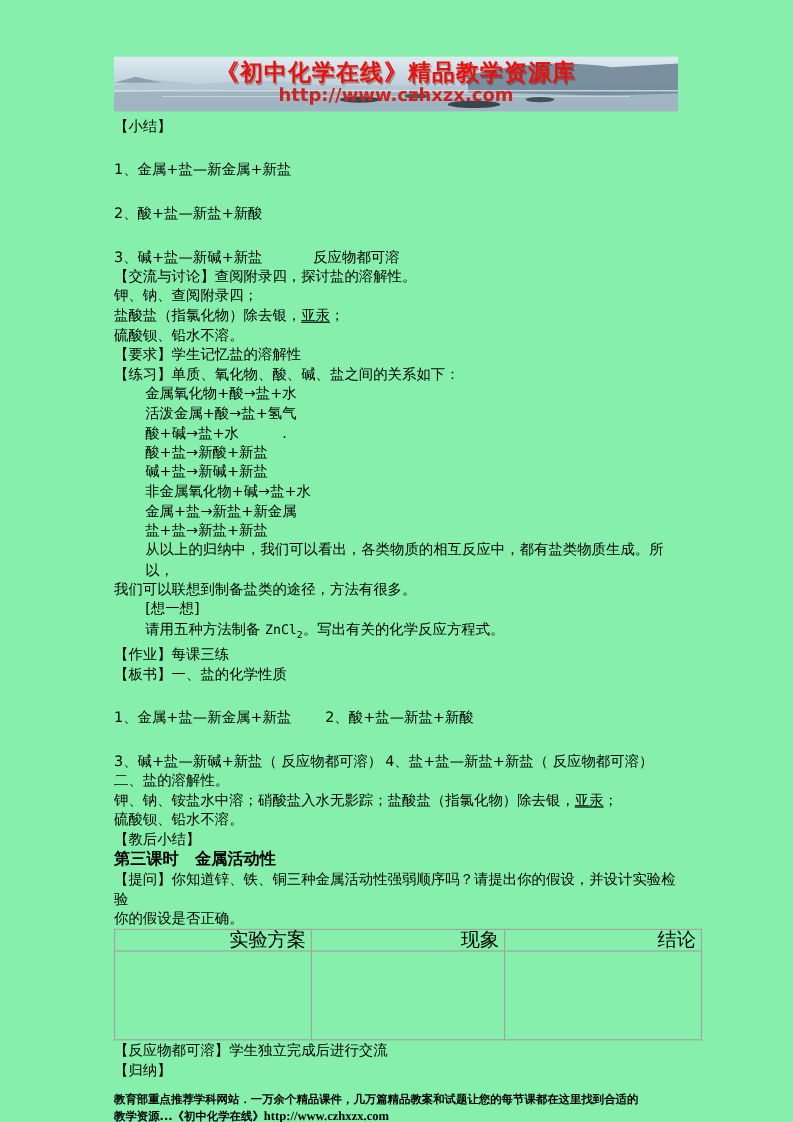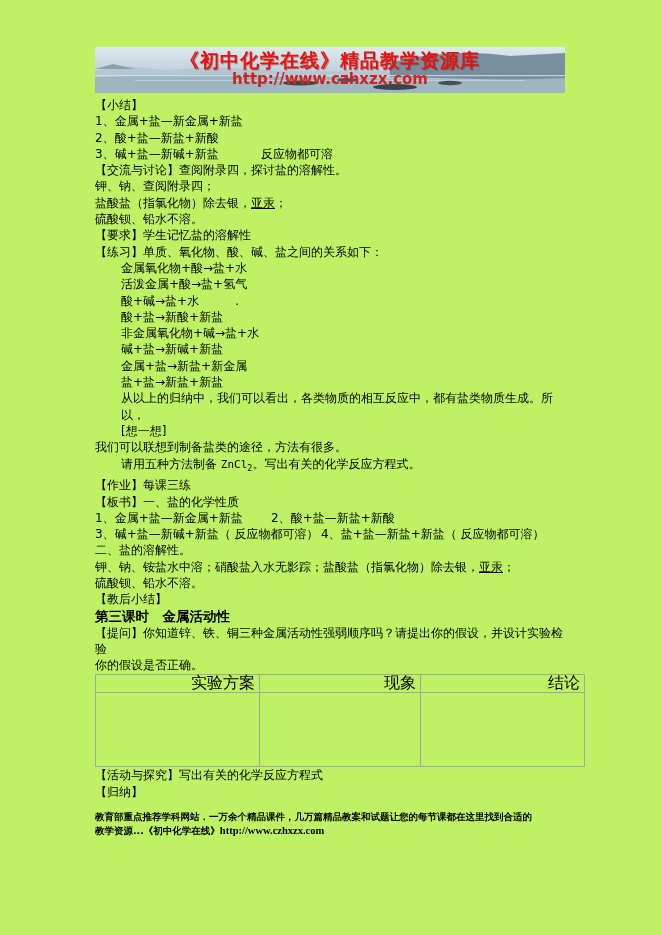--- a/index.html
+++ b/index.html
@@ -1,17 +1,17 @@
 <!DOCTYPE html>
 <html><head>
 <meta charset="utf-8">
 <style>
   html,body { margin:0; padding:0; background:#ffffff; }
   .page {
-    position:relative; width:661px; height:935px; background:#bef264; overflow:hidden;
+    position:relative; width:661px; height:935px; background:#86efac; overflow:hidden;
     font-family:"DejaVu Sans", sans-serif; color:#000;
   }
   .content { position:absolute; left:95px; top:47px; width:470px; }
 
   
   .banner { position:relative; width:470px; height:46px; margin-bottom:4px; }
   .banner svg { position:absolute; left:0; top:0; }
   .banner-title {
     position:absolute; top:1px; left:0; right:0; text-align:center;
     font-family:"DejaVu Serif", serif; font-weight:bold; font-size:19px;
@@ -19,21 +19,21 @@
     white-space:nowrap;
   }
   .banner-url {
     position:absolute; top:23px; left:0; right:0; text-align:center;
     font-weight:bold; font-size:15px; color:#cc241f; white-space:nowrap;
   }
 
   
   .line { font-size:12px; line-height:16.3px; white-space:pre-wrap; }
   .indent { padding-left:26px; }
-  .fw { display:inline-block; }
+  .fw { display:inline-block;margin-top:20px; }
   .w166 { width:166px; }
   .w176 { width:176px; }
   .w226 { width:226px; }
   .u { text-decoration:underline; }
   .latin { font-family:"DejaVu Sans Mono", monospace; font-size:11px; }
   sub { font-size:8px; }
 
   .lesson-title { font-weight:bold; font-size:13.5px; line-height:17px; }
 
   
@@ -90,28 +90,28 @@
     <div class="line">钾、钠、查阅附录四；</div>
     <div class="line"><span>盐酸盐（指氯化物）除去银，</span><span class="u">亚汞</span><span>；</span></div>
     <div class="line">硫酸钡、铅水不溶。</div>
 
     <div class="line">【要求】学生记忆盐的溶解性</div>
     <div class="line">【练习】单质、氧化物、酸、碱、盐之间的关系如下：</div>
     <div class="line indent">金属氧化物+酸→盐+水</div>
     <div class="line indent">活泼金属+酸→盐+氢气</div>
     <div class="line indent">酸+碱→盐+水　　　.</div>
     <div class="line indent">酸+盐→新酸+新盐</div>
+    <div class="line indent">碱+盐→新碱+新盐</div>
     <div class="line indent">非金属氧化物+碱→盐+水</div>
-    <div class="line indent">碱+盐→新碱+新盐</div>
     <div class="line indent">金属+盐→新盐+新金属</div>
     <div class="line indent">盐+盐→新盐+新盐</div>
     <div class="line indent">从以上的归纳中，我们可以看出，各类物质的相互反应中，都有盐类物质生成。所以，</div>
+    <div class="line">我们可以联想到制备盐类的途径，方法有很多。</div>
+
     <div class="line indent">[想一想]</div>
-
-    <div class="line">我们可以联想到制备盐类的途径，方法有很多。</div>
     <div class="line indent"><span>请用五种方法制备 </span><span class="latin">ZnCl</span><sub>2</sub><span>。写出有关的化学反应方程式。</span></div>
 
     <div class="line">【作业】每课三练</div>
     <div class="line">【板书】一、盐的化学性质</div>
     <div class="line"><span class="fw w176">1、金属+盐—新金属+新盐</span><span>2、酸+盐—新盐+新酸</span></div>
     <div class="line"><span class="fw w226">3、碱+盐—新碱+新盐（ 反应物都可溶）</span><span>4、盐+盐—新盐+新盐（ 反应物都可溶）</span></div>
     <div class="line">二、盐的溶解性。</div>
     <div class="line"><span>钾、钠、铵盐水中溶；硝酸盐入水无影踪；盐酸盐（指氯化物）除去银，</span><span class="u">亚汞</span><span>；</span></div>
     <div class="line">硫酸钡、铅水不溶。</div>
     <div class="line">【教后小结】</div>
@@ -128,21 +128,21 @@
         <th style="width:155px">结论</th>
       </tr>
       <tr>
         <td></td>
         <td></td>
         <td></td>
       </tr>
     </tbody>
       </table>
 
-    <div class="line">【活动与探究】写出有关的化学反应方程式</div>
+    <div class="line">【反应物都可溶】学生独立完成后进行交流</div>
     <div class="line">【归纳】</div>
 
     <div class="footer">
       <div class="line">教育部重点推荐学科网站．一万余个精品课件，几万篇精品教案和试题让您的每节课都在这里找到合适的</div>
       <div class="line"><span>教学资源...《初中化学在线》</span><span class="footer-url">http://www.czhxzx.com</span></div>
     </div>
 
   </div>
 </div>
 

